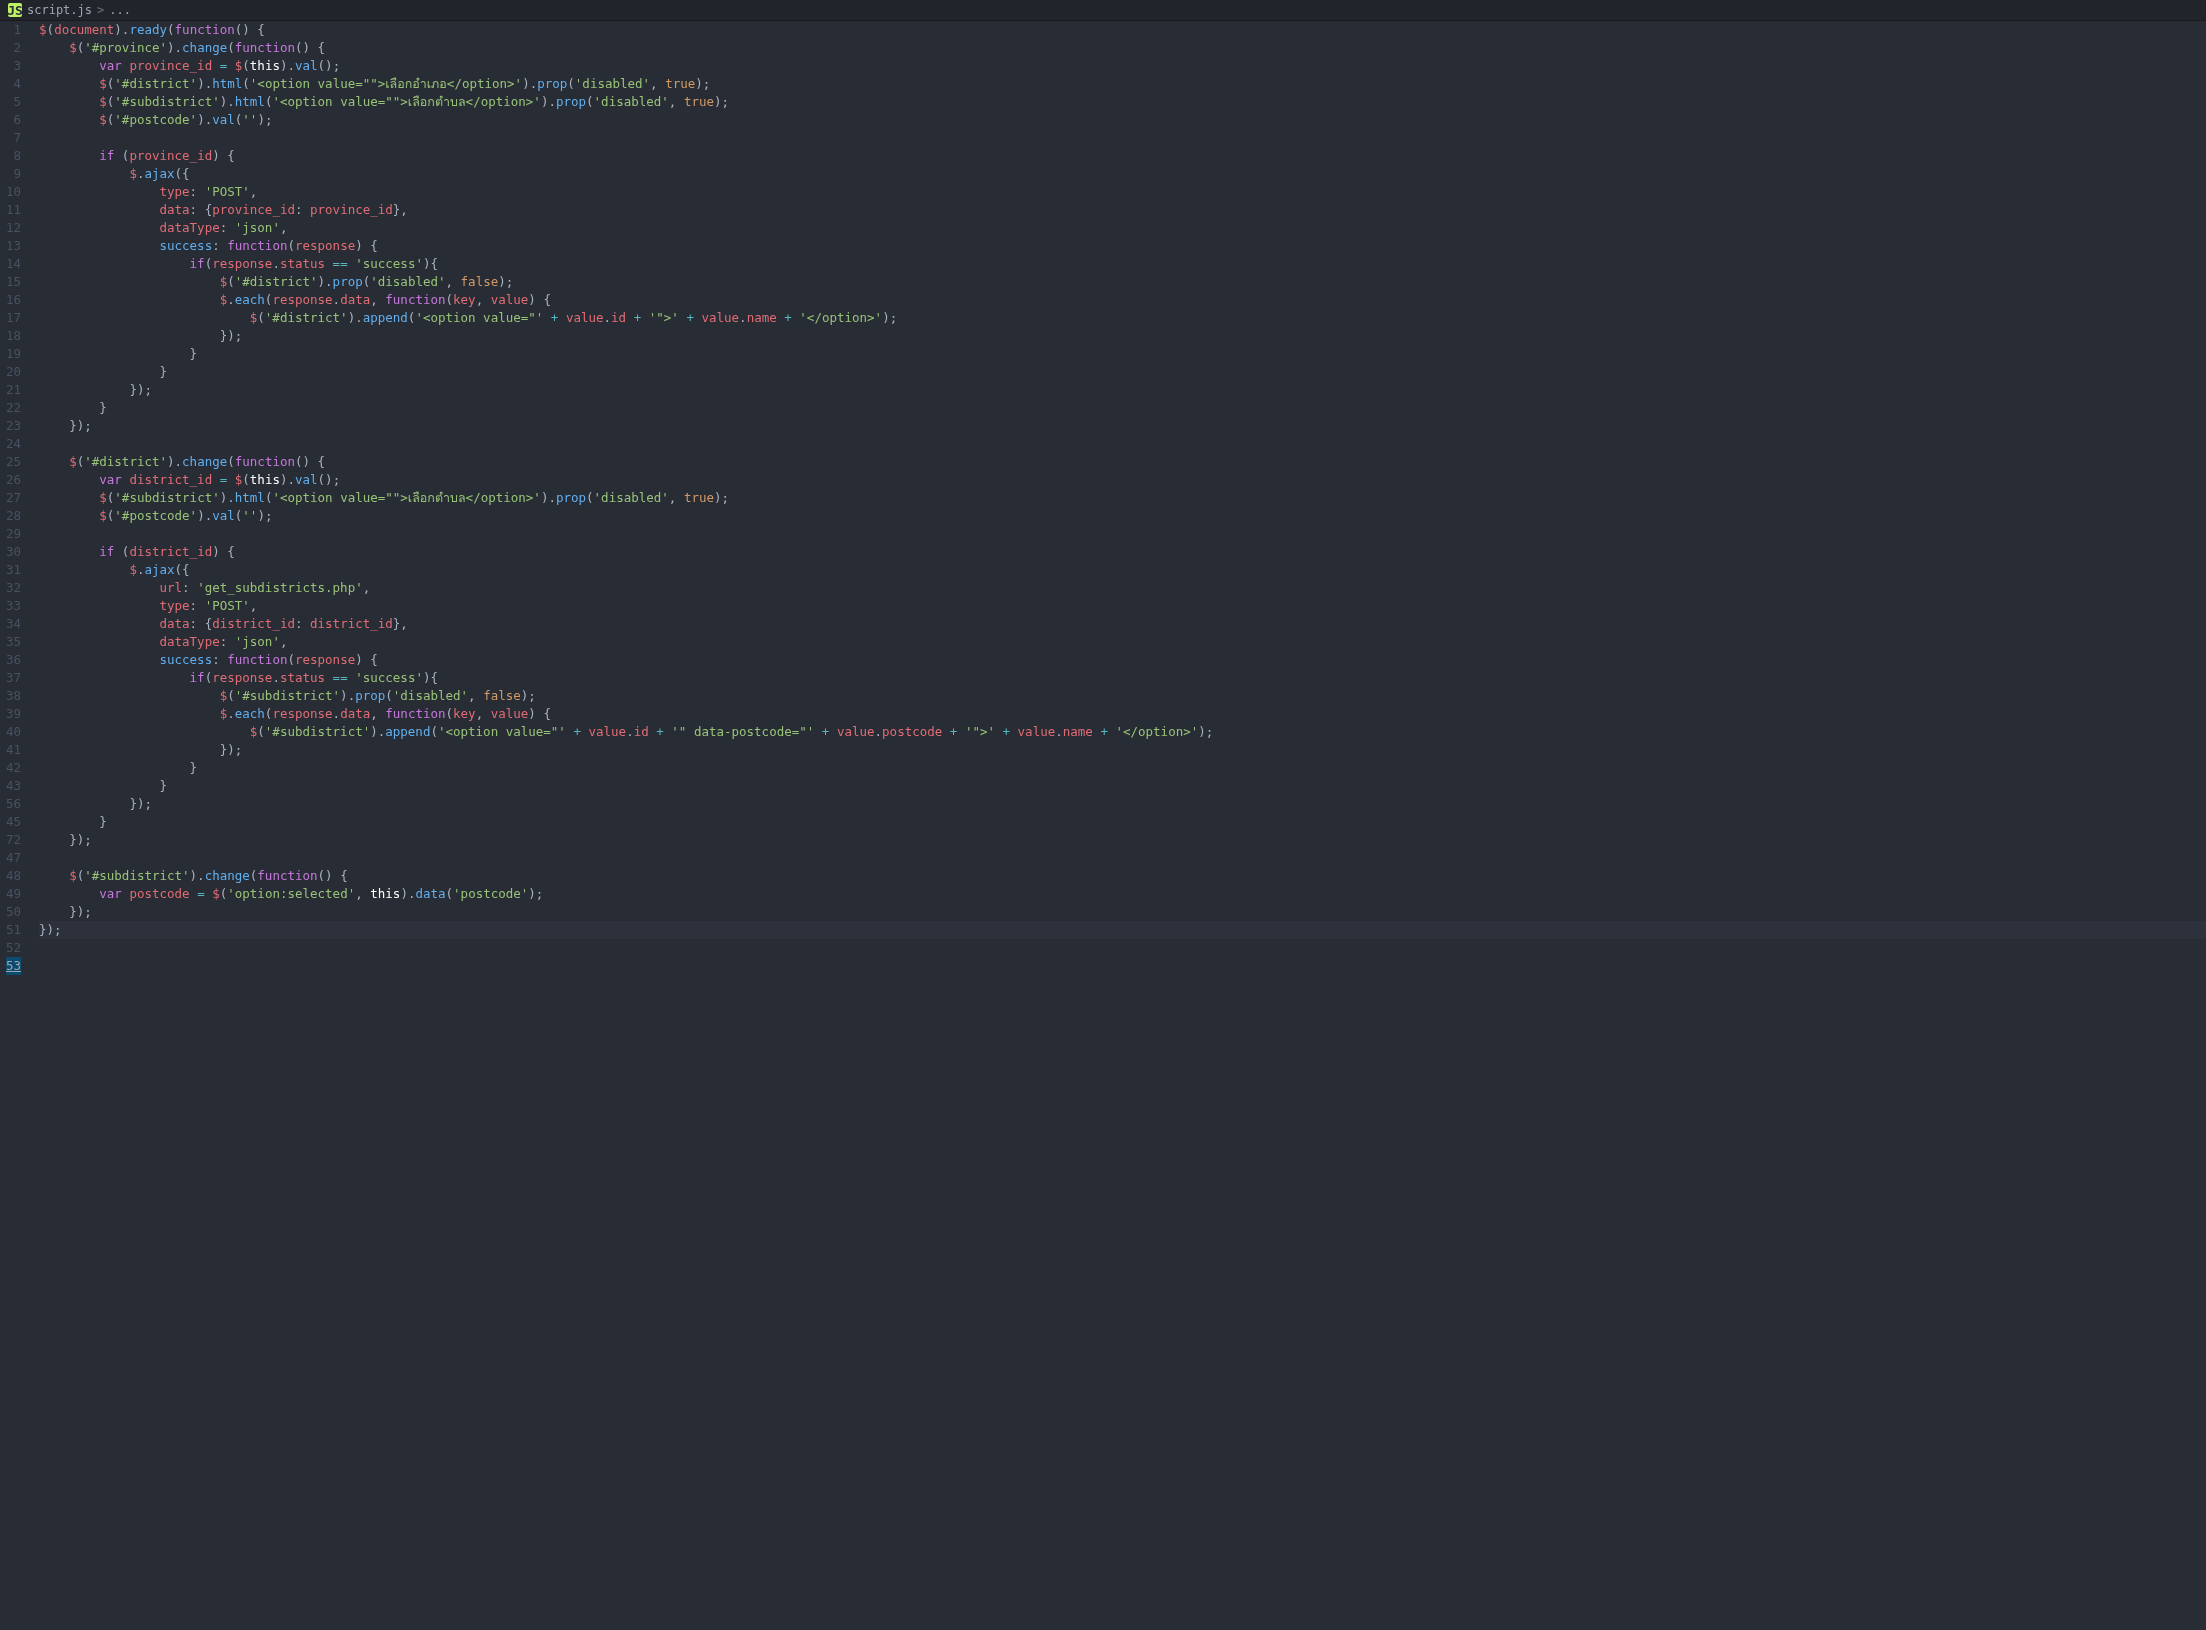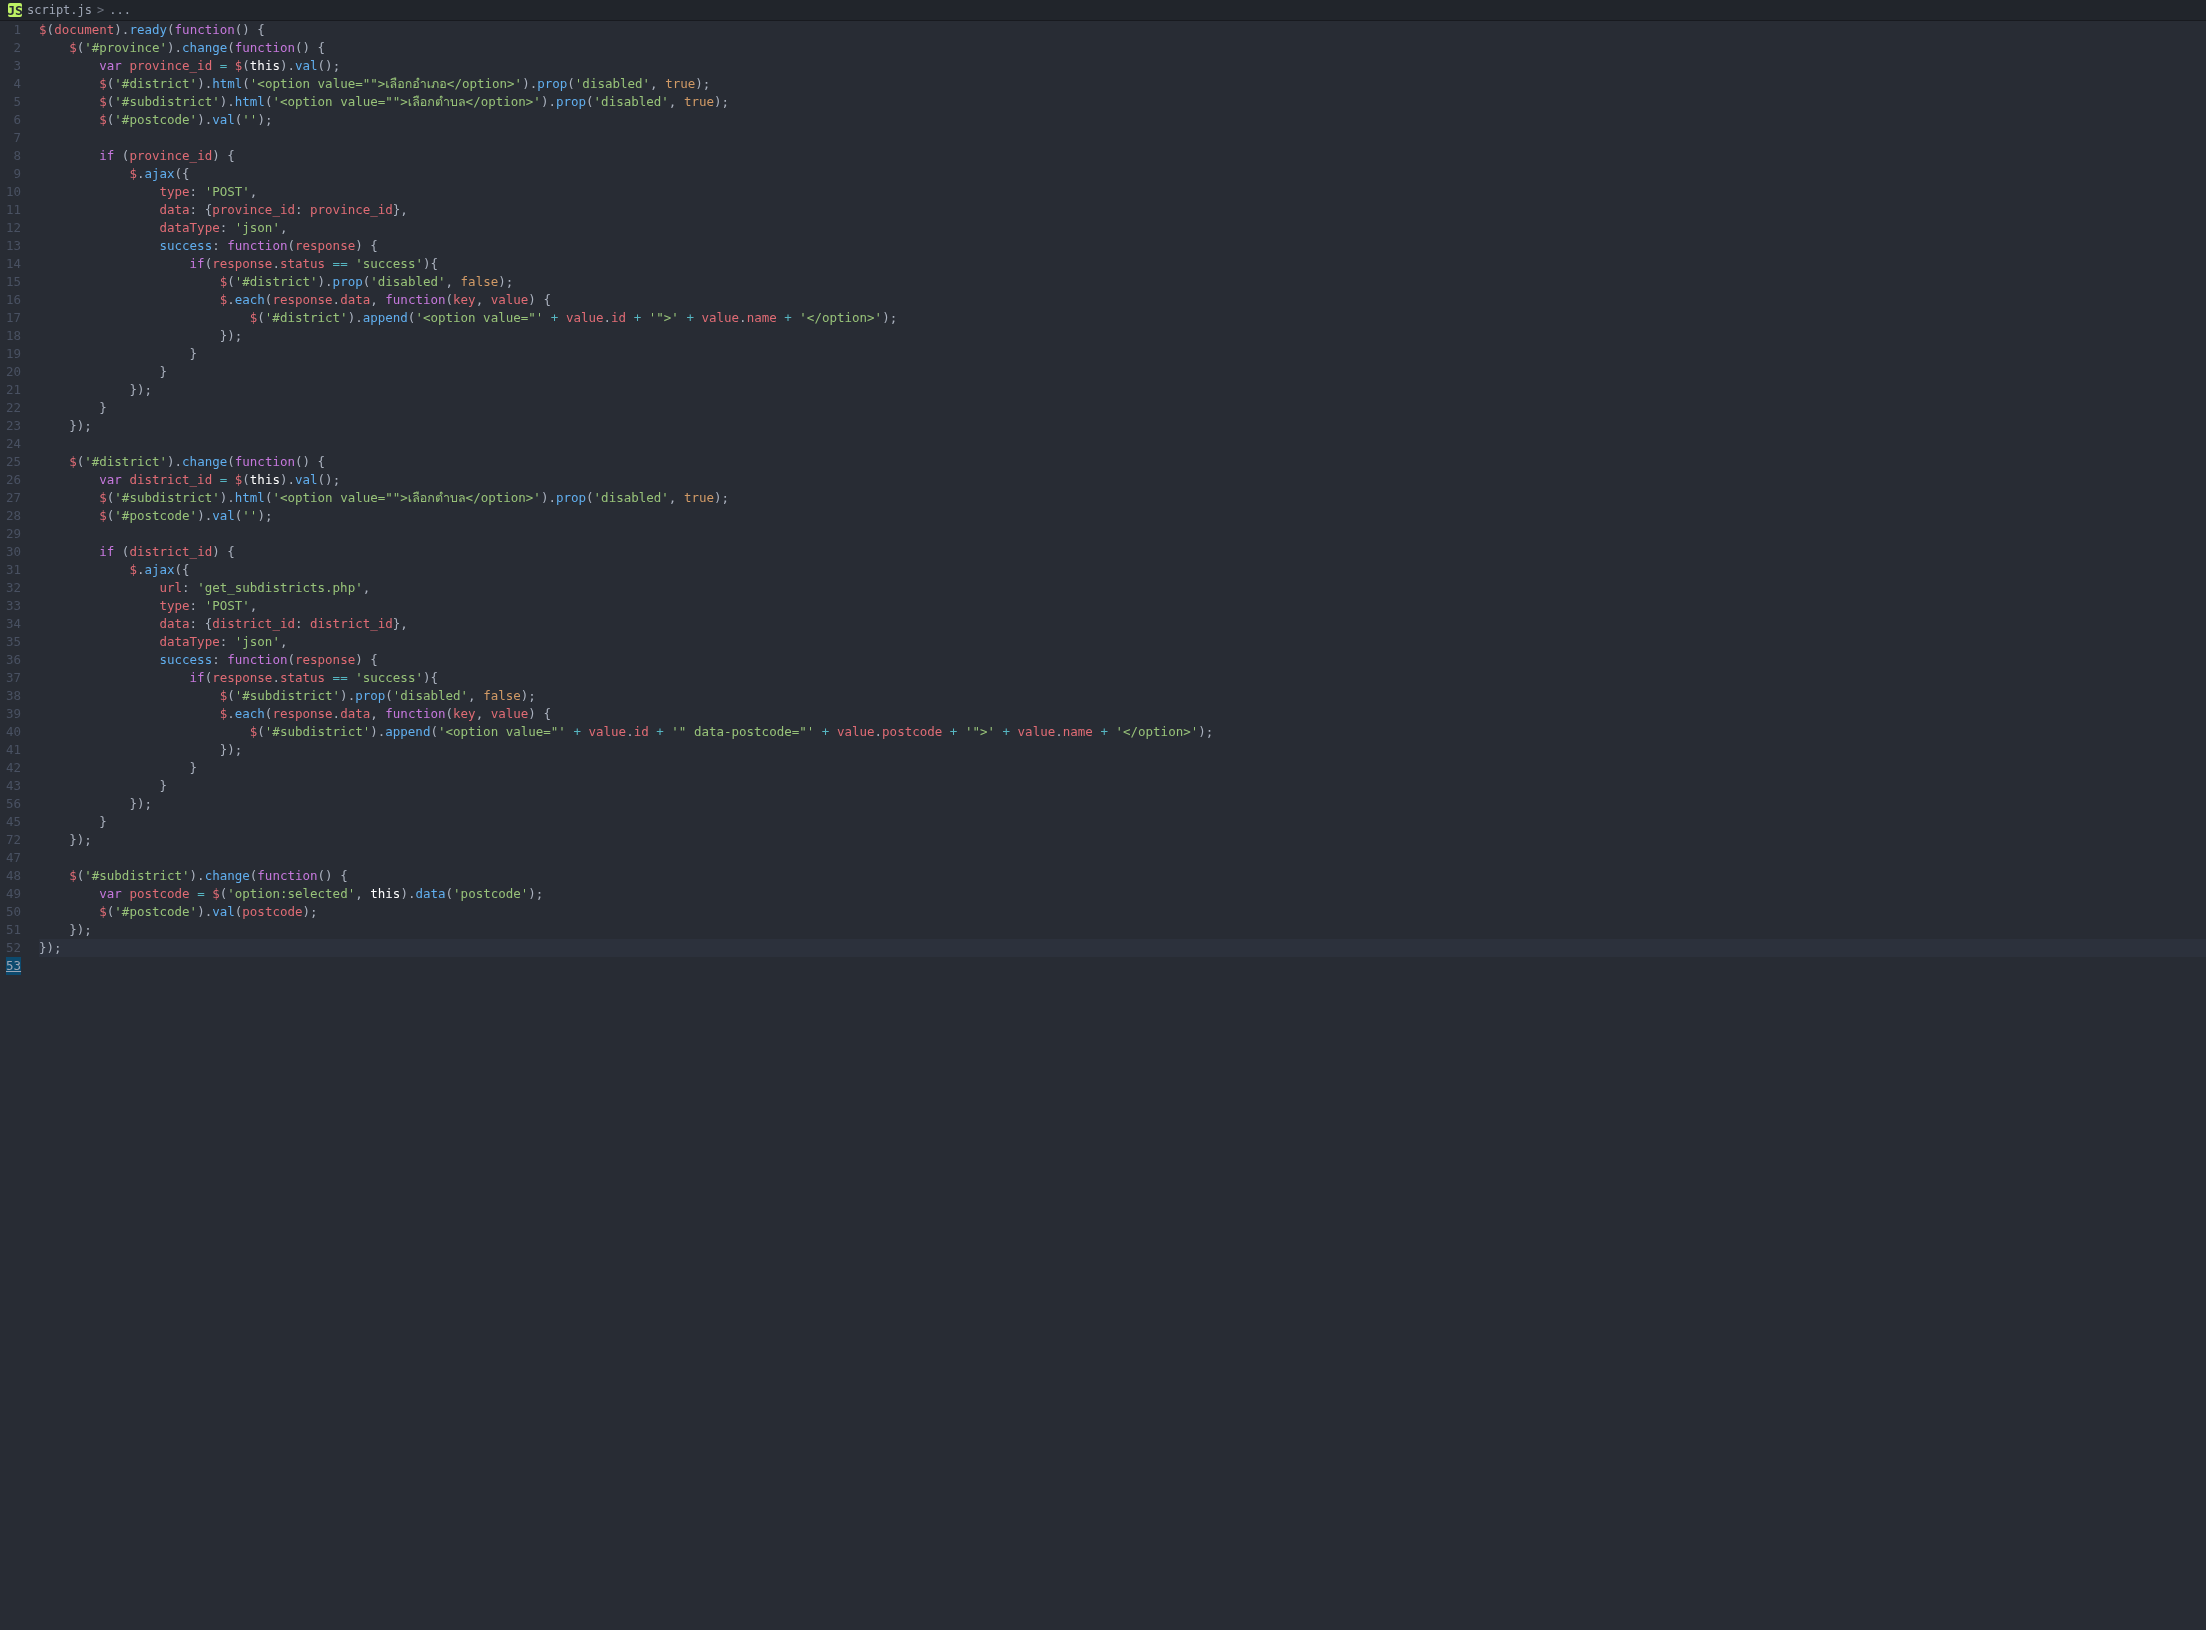--- a/index.html
+++ b/index.html
@@ -179,17 +179,16 @@
       <div class="line">                            <span class="c-red">$</span><span class="c-gray">(</span><span class="c-green">'#subdistrict'</span><span class="c-gray">).</span><span class="c-blue">append</span><span class="c-gray">(</span><span class="c-green">'&lt;option value="'</span><span class="c-gray"> </span><span class="c-cyan">+</span><span class="c-gray"> </span><span class="c-red">value</span><span class="c-gray">.</span><span class="c-red">id</span><span class="c-gray"> </span><span class="c-cyan">+</span><span class="c-gray"> </span><span class="c-green">'" data-postcode="'</span><span class="c-gray"> </span><span class="c-cyan">+</span><span class="c-gray"> </span><span class="c-red">value</span><span class="c-gray">.</span><span class="c-red">postcode</span><span class="c-gray"> </span><span class="c-cyan">+</span><span class="c-gray"> </span><span class="c-green">'"&gt;'</span><span class="c-gray"> </span><span class="c-cyan">+</span><span class="c-gray"> </span><span class="c-red">value</span><span class="c-gray">.</span><span class="c-red">name</span><span class="c-gray"> </span><span class="c-cyan">+</span><span class="c-gray"> </span><span class="c-green">'&lt;/option&gt;'</span><span class="c-gray">);</span></div>
       <div class="line">                        <span class="c-gray">});</span></div>
       <div class="line">                    <span class="c-gray">}</span></div>
       <div class="line">                <span class="c-gray">}</span></div>
       <div class="line">            <span class="c-gray">});</span></div>
       <div class="line">        <span class="c-gray">}</span></div>
       <div class="line">    <span class="c-gray">});</span></div>
       <div class="line"></div>
       <div class="line">    <span class="c-red">$</span><span class="c-gray">(</span><span class="c-green">'#subdistrict'</span><span class="c-gray">).</span><span class="c-blue">change</span><span class="c-gray">(</span><span class="c-purple">function</span><span class="c-gray">() {</span></div>
       <div class="line">        <span class="c-purple">var</span><span class="c-gray"> </span><span class="c-red">postcode</span><span class="c-gray"> </span><span class="c-cyan">=</span><span class="c-gray"> </span><span class="c-red">$</span><span class="c-gray">(</span><span class="c-green">'option:selected'</span><span class="c-gray">, </span><span class="c-yellow">this</span><span class="c-gray">).</span><span class="c-blue">data</span><span class="c-gray">(</span><span class="c-green">'postcode'</span><span class="c-gray">);</span></div>
-      <div class="line">        <span class="c-red">$</span><span class="c-gray">(</span><span class="c-green">'#postcode'</span><span class="c-gray">).</span><span class="c-blue">val</span><span class="c-gray">(</span><span class="c-red">postcode</span><span class="c-gray">);</span></div>
       <div class="line">    <span class="c-gray">});</span></div>
       <div class="line active"><span class="c-gray">});</span></div>
     </div>
 </div>
 
 </body></html>

